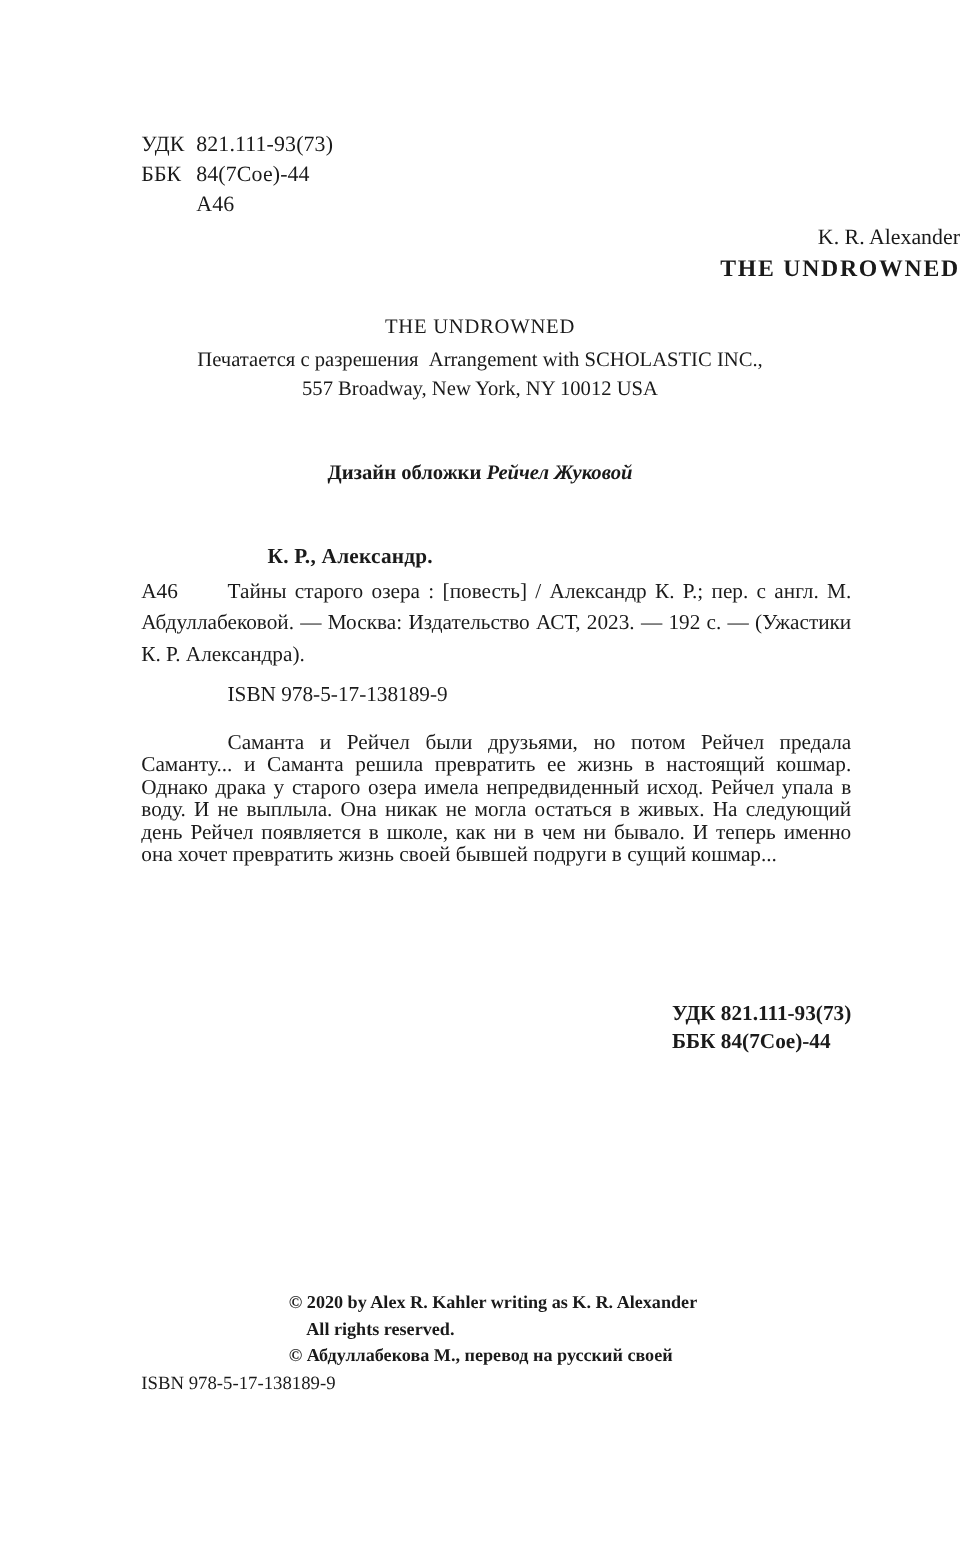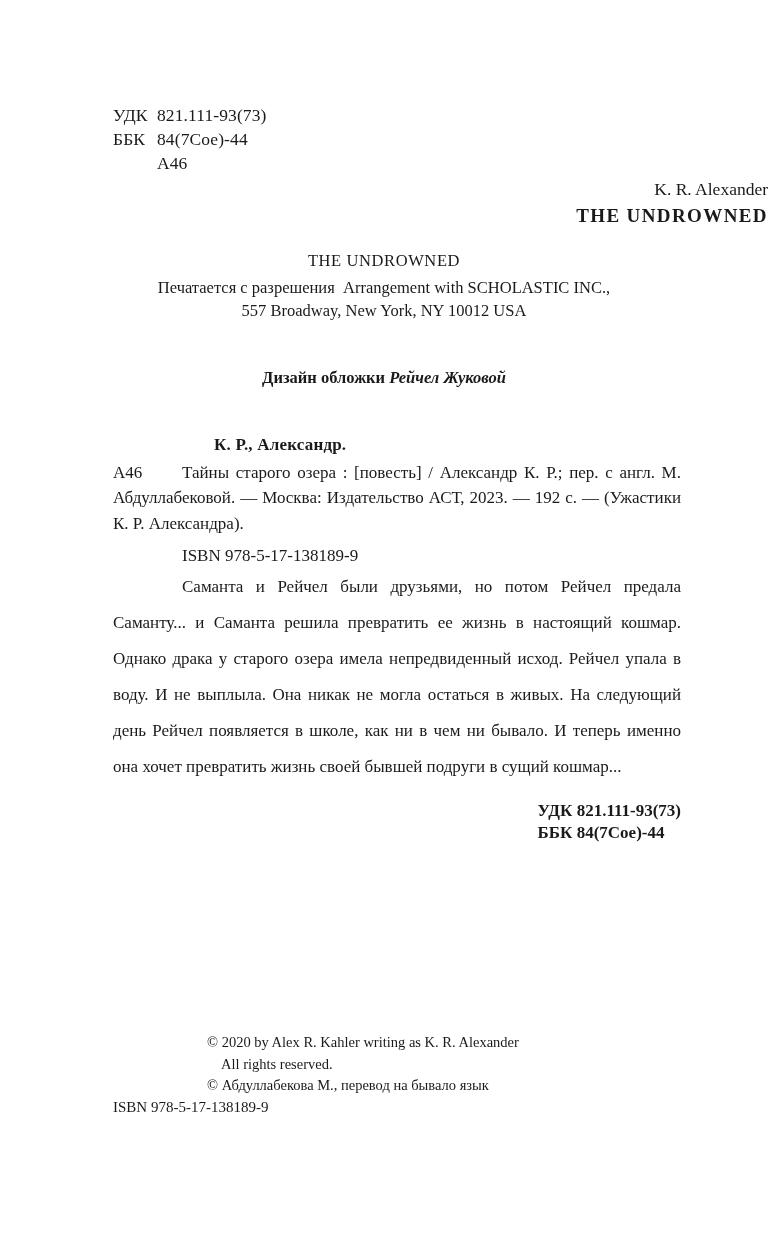--- a/index.html
+++ b/index.html
@@ -121,25 +121,25 @@
     left: 0;
     top: 0;
     text-indent: 0;
   }
   .biblio-isbn {
     margin-top: 7px;
     margin-left: 69px;
   }
 
   .annotation {
-    margin-top: 0;
+    margin-top: 16px;
     text-align: justify;
     text-justify: inter-word;
     text-indent: 69px;
-    line-height: 36px;
+    line-height: 18px;
   }
   .annotation:last-child {
     text-align-last: left;
   }
 
   
   .udk-repeat {
     position: absolute;
     right: 87px;
     top: 800px;
@@ -156,21 +156,22 @@
     right: 87px;
     top: 1032px;
     font-size: 14.5px;
     line-height: 21.5px;
   }
   .bottom-cols {
     position: relative;
     min-height: 86px;
   }
   .copy-col {
-    margin-left: 94px;
+    margin-left: 118px;
+    font-weight: bold;
   }
   .copy-line {
     white-space: pre;
   }
   .copy-line.indented {
     padding-left: 14px;
   }
   .bottom-isbn {
     position: absolute;
     left: 0;
@@ -214,19 +215,19 @@
   <div class="udk-repeat">
     <div>УДК 821.111-93(73)</div>
     <div>ББК 84(7Сое)-44</div>
   </div>
 
   <div class="bottom">
     <div class="bottom-cols">
       <div class="copy-col">
         <div class="copy-line">© 2020 by Alex R. Kahler writing as K. R. Alexander</div>
         <div class="copy-line indented">All rights reserved.</div>
-        <div class="copy-line">© Абдуллабекова М., перевод на бывало язык</div>
+        <div class="copy-line">© Абдуллабекова М., перевод на русский своей</div>
       </div>
       <div class="bottom-isbn">ISBN 978-5-17-138189-9</div>
     </div>
   </div>
 
 </div>
 
 </body></html>

